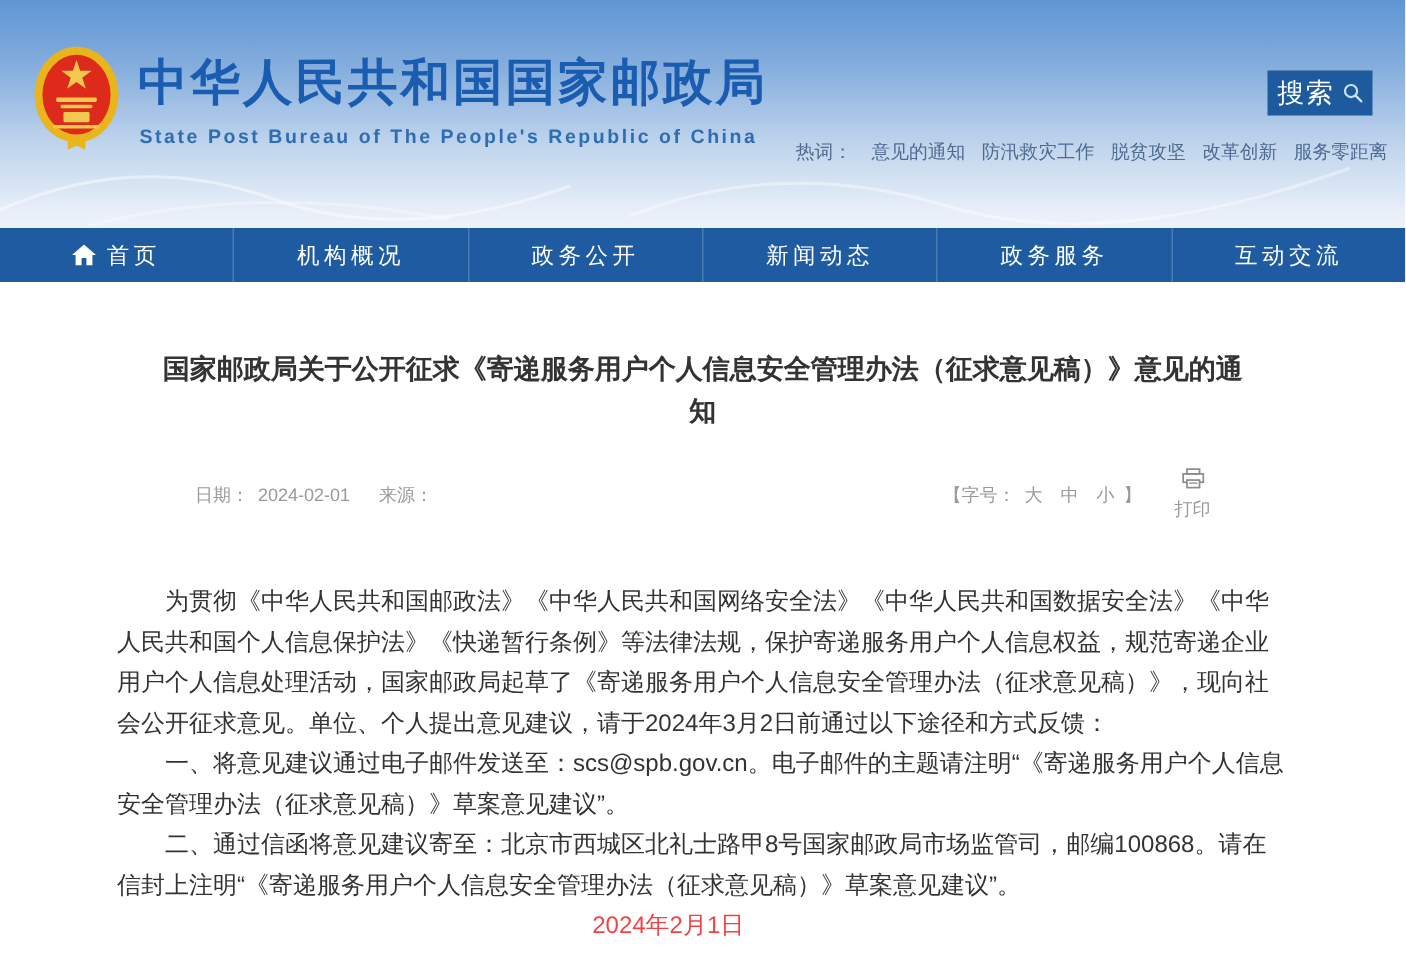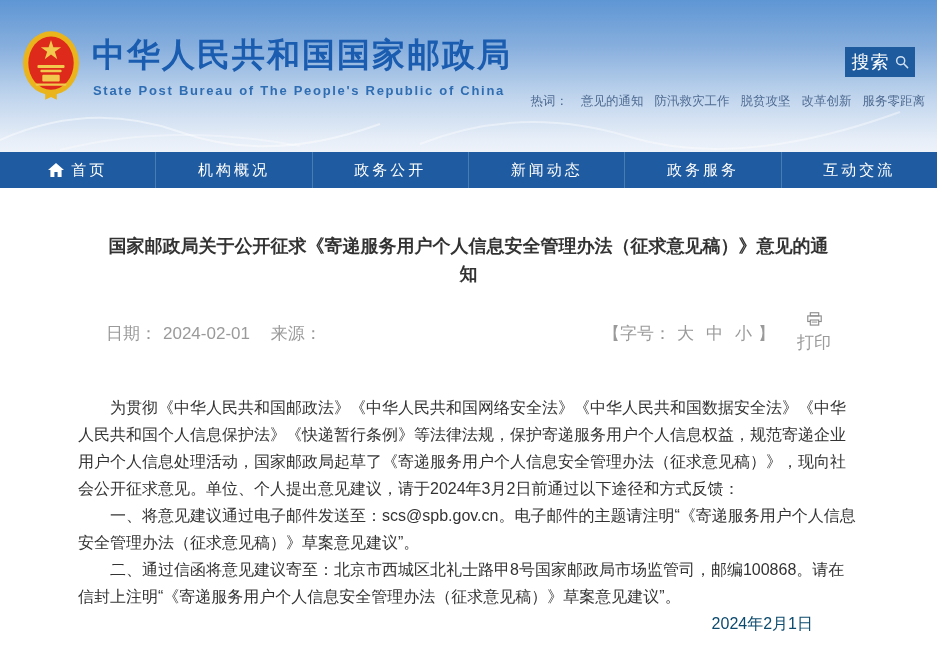--- a/index.html
+++ b/index.html
@@ -37,31 +37,31 @@
   .nav-item { flex:1; display:flex; align-items:center; justify-content:center;
     color:#fff; font-size:15px; letter-spacing:3px; cursor:pointer; border-left:1px solid #4a7cb4; }
   .nav-item:first-child { border-left:none; }
   .home-icon { margin-right:7px; display:inline-flex; }
 
   
   .content { padding:44px 78px 0; }
   .article-title { text-align:center; font-size:18px; font-weight:bold; color:#333;
     line-height:28px; margin:0 auto 24px; max-width:722px; }
   .meta-row { display:flex; justify-content:space-between; align-items:center;
-    margin:0 28px; font-size:17px; color:#9a9a9a; }
+    margin:0 52px; font-size:12px; color:#9a9a9a; }
   .meta-left span { margin-right:6px; }
   .meta-right { display:flex; align-items:center; }
   .fs-opt { margin:0 6px; cursor:pointer; color:#9a9a9a; }
   .fs-bracket { color:#9a9a9a; }
   .print-wrap { display:flex; align-items:center; gap:5px; margin-left:22px; cursor:pointer;flex-direction:column; }
   .print-icon { display:inline-flex; }
 
   .article-body { margin-top:40px; font-size:16px; line-height:27px; color:#333; }
   .article-body p { margin:0; text-indent:2em; }
-  .sign-date { text-align:right; margin-right:46px; line-height:27px; margin-top:0; color:#0c4a6e; }
+  .sign-date { text-align:center; margin-right:46px; line-height:27px; margin-top:0; color:#ef4444; }
 </style>
 </head>
 <body>
 
 <div class="page">
 
   <div class="header">
     <svg class="waves" width="937" height="70" viewBox="0 0 937 70">
       <path d="M0 58 Q 90 18 180 50 T 380 42" stroke="rgba(255,255,255,0.45)" stroke-width="2" fill="none"></path>
       <path d="M420 62 Q 520 22 630 55 T 900 30" stroke="rgba(255,255,255,0.40)" stroke-width="2" fill="none"></path>

